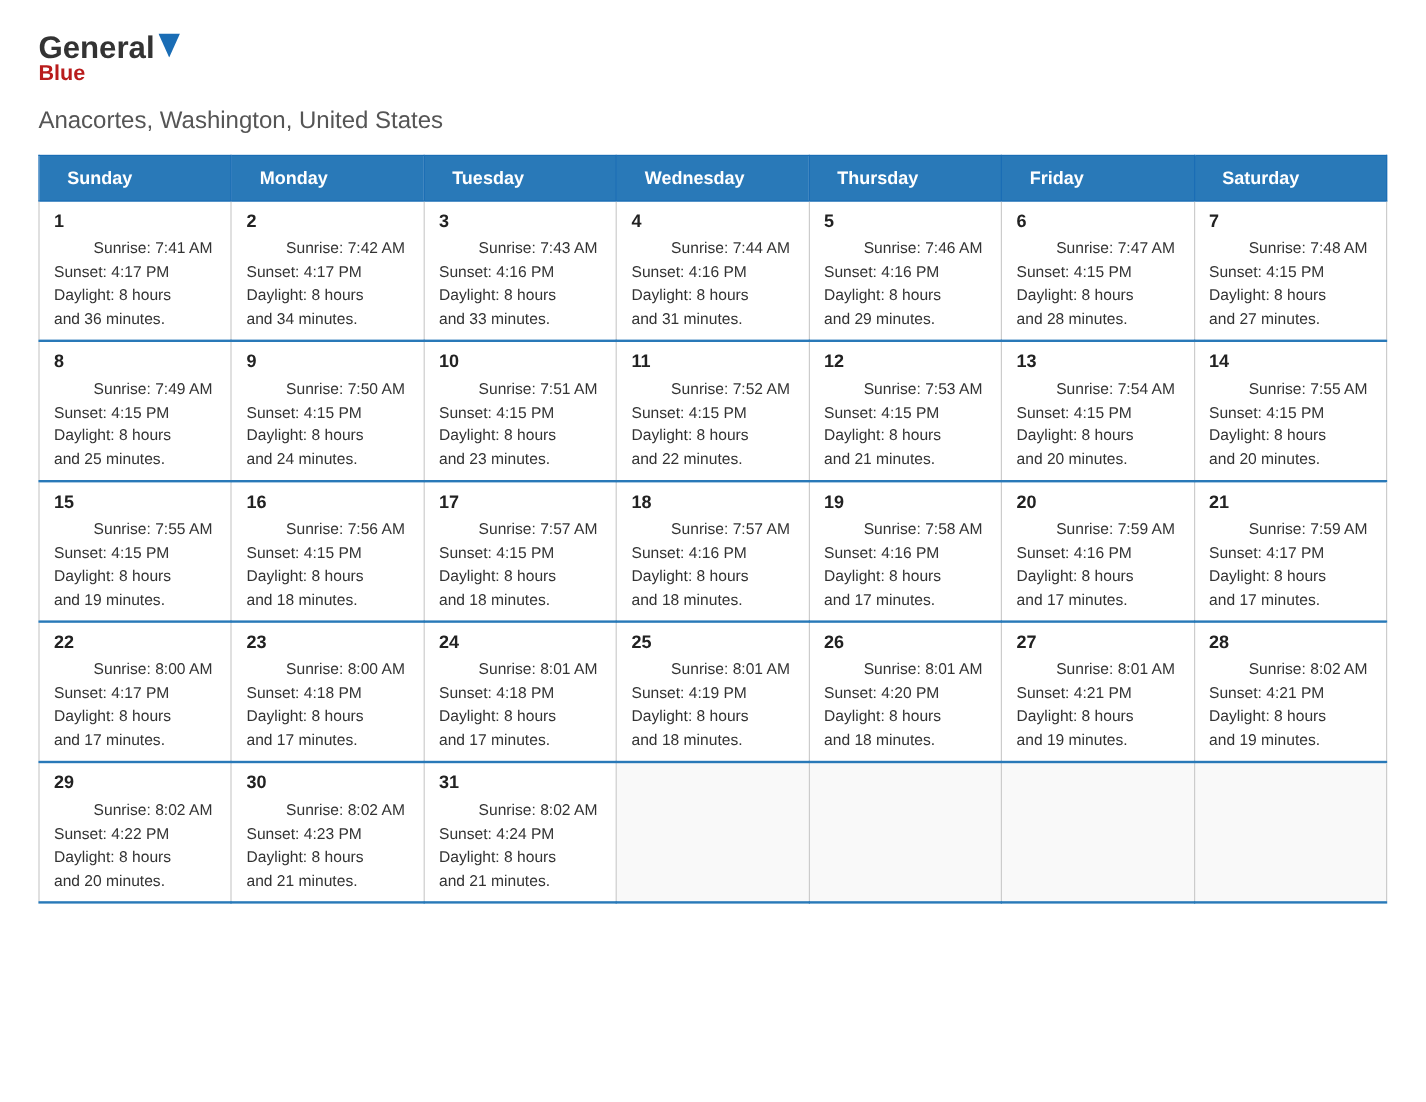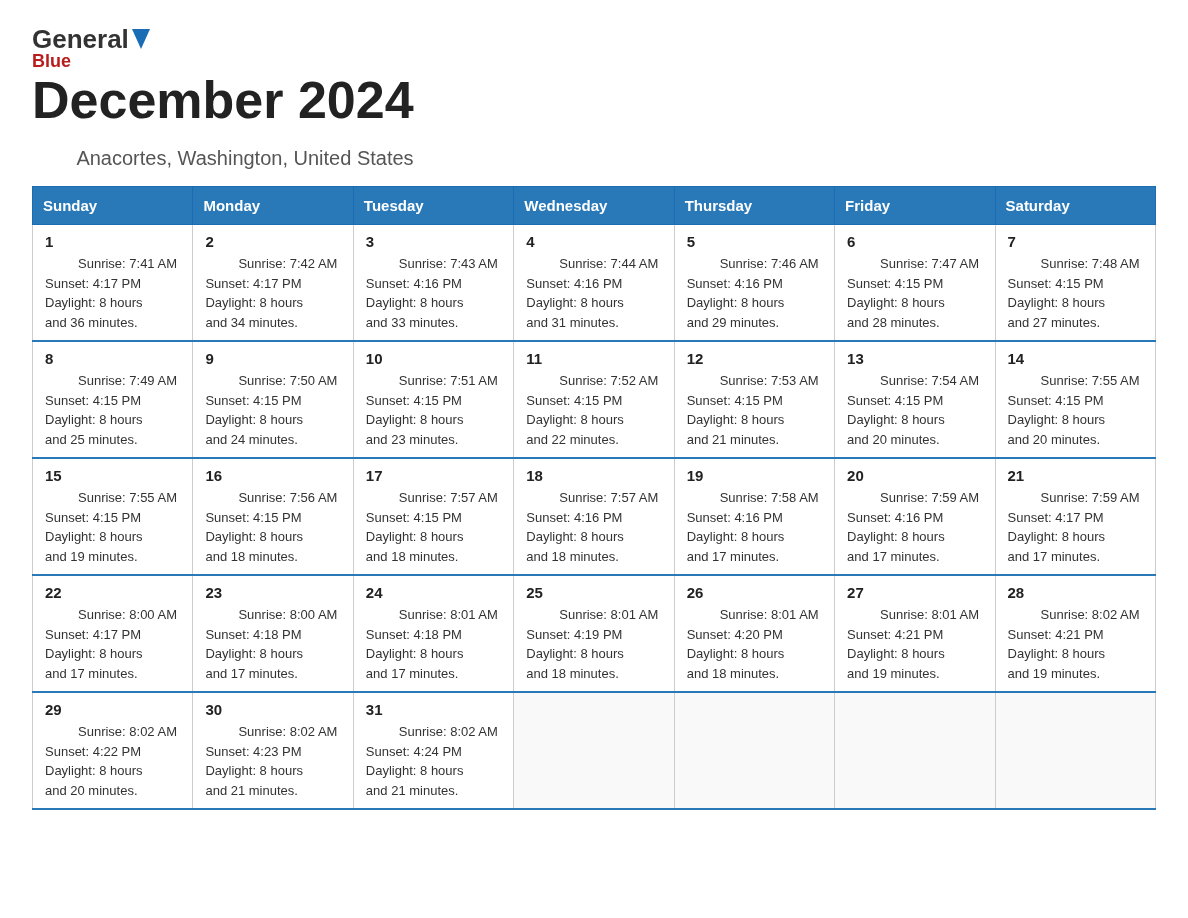--- a/index.html
+++ b/index.html
@@ -39,21 +39,21 @@
     .calendar {
       width: 100%;
       border-collapse: collapse;
       margin-top: 8px;
     }
     .calendar thead tr th {
       background: #2979b8;
       color: #fff;
       font-size: 15px;
       font-weight: bold;
-      padding: 10px 10px;
+      padding: 10px 23px;
       text-align: left;
       border: 1px solid #1a6db5;
     }
     .calendar tbody tr td {
       vertical-align: top;
       padding: 8px 12px;
       border: 1px solid #ccc;
       font-size: 13px;
       color: #333;
       background: #fff;
@@ -93,21 +93,20 @@
       <span style="font-size:26px;font-weight:bold;color:#333;">General</span>
       <span style="display:inline-block;margin-left:3px;margin-top:2px;">
         <svg width="18" height="20" viewBox="0 0 18 20">
             <polygon points="0,0 18,0 9,20" fill="#1a6db5"></polygon>
           </svg>
       </span>
     </div>
     <div style="font-size:18px;font-weight:bold;color:#b91c1c;margin-top:-4px;">Blue</div>
   </div>
   <div class="title-block">
-    <div class="main-title">December 2024</div>
     <div class="subtitle">Anacortes, Washington, United States</div>
   </div>
 </div>
 
 <table class="calendar">
   <thead>
     <tr>
     <th>Sunday</th>
         <th>Monday</th>
         <th>Tuesday</th>

